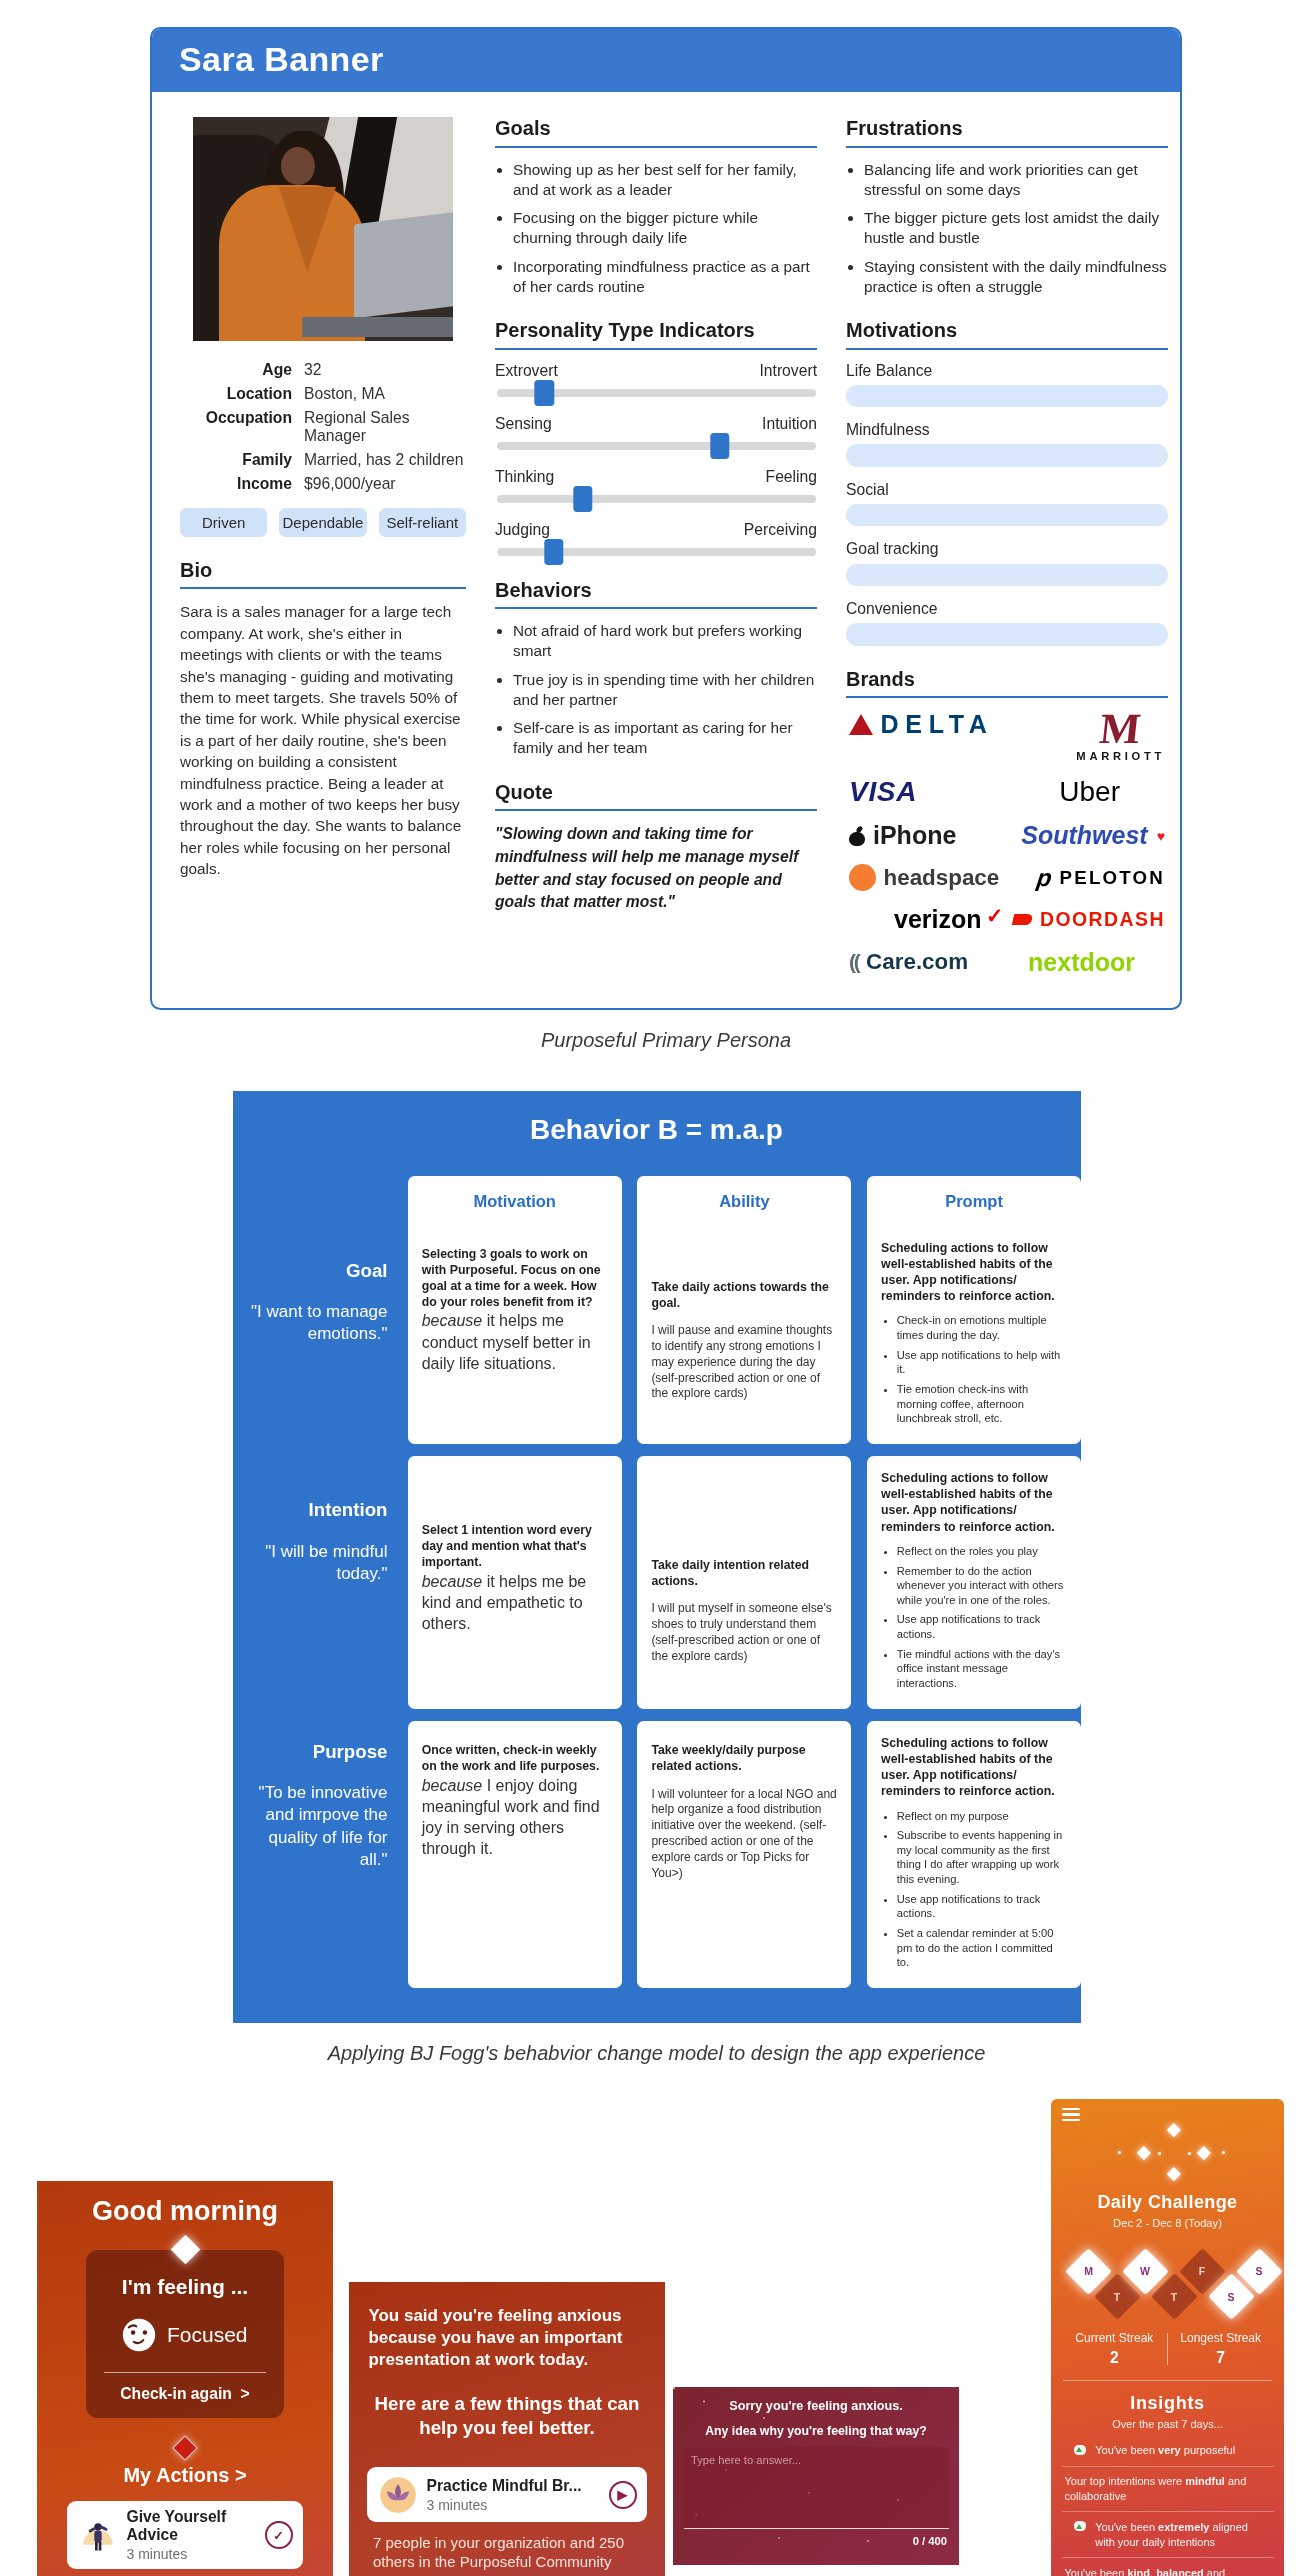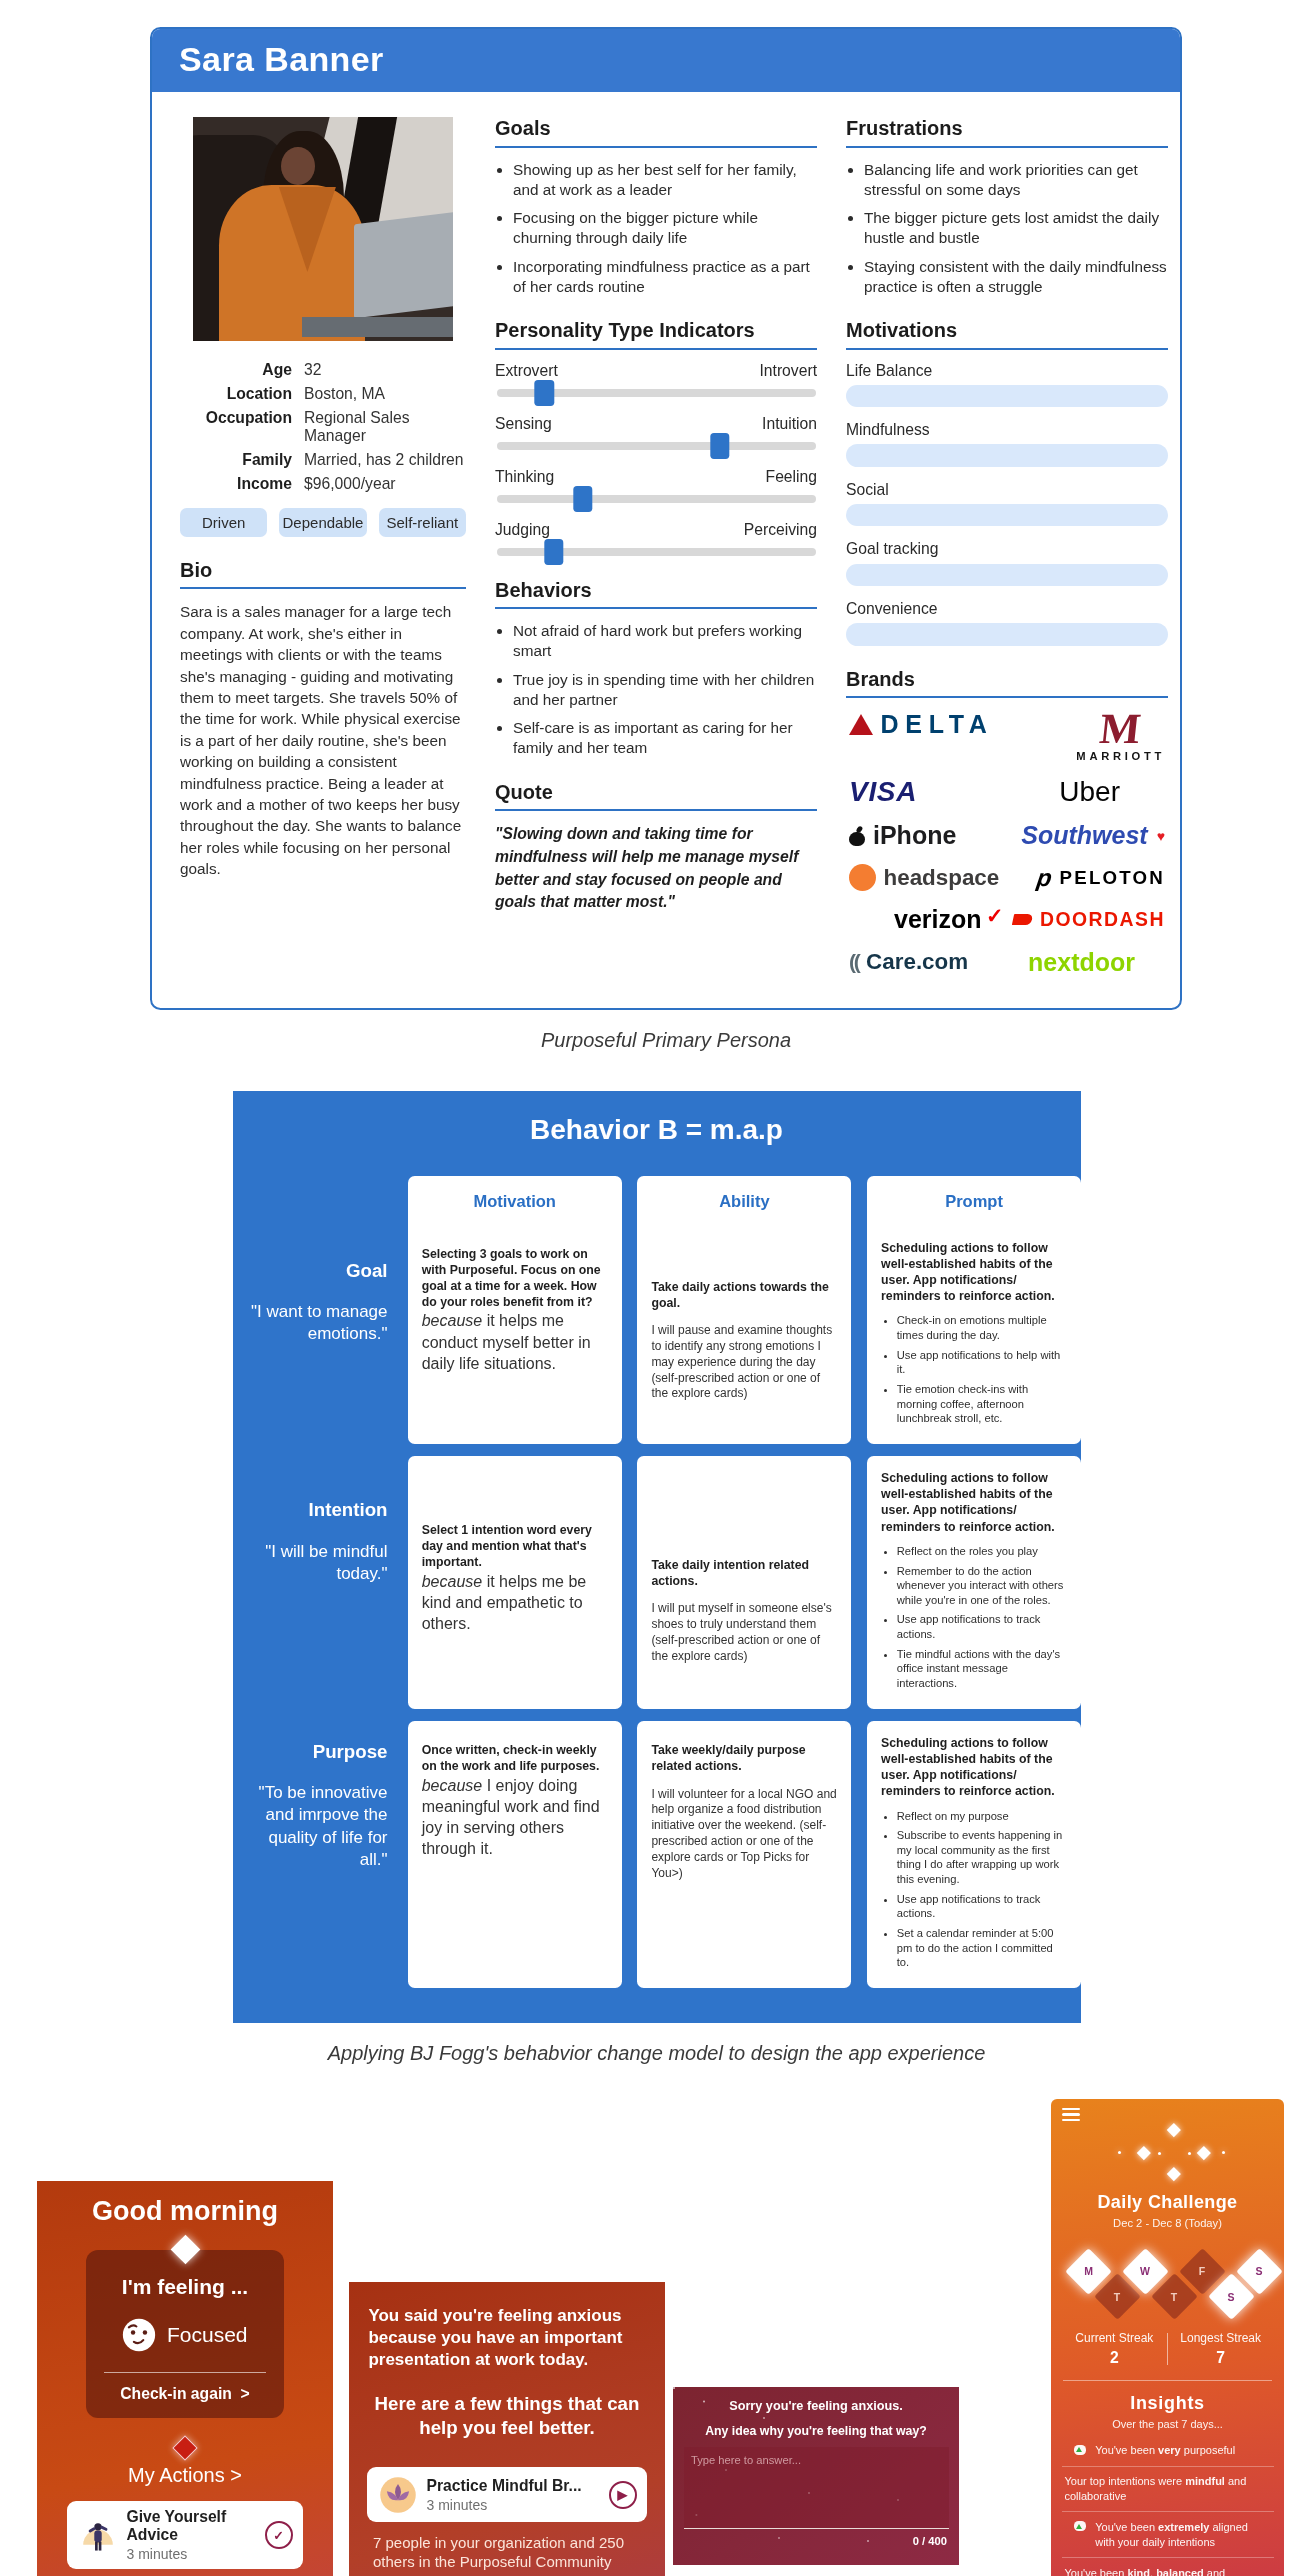--- a/index.html
+++ b/index.html
@@ -114,21 +114,21 @@
   .wdia { width:21px; height:21px; background:#fff; position:absolute; left:50%; top:-10.5px; margin-left:-10.5px; box-shadow:0 0 9px rgba(255,255,255,.8); }
   .rdia { width:18px; height:18px; background:#c81e12; border:1.5px solid #ffffffcc; margin:21px auto 7.5px; box-shadow:0 0 7.5px rgba(255,255,255,.55); }
 
   .p1-title { text-align:center; font-size:27px; font-weight:700; margin:15px 0 7.5px; }
   .feel-card { position:relative; margin:22.4px 49px 0; background:rgba(82,20,12,.58); border-radius:12px; padding:25.4px 12px 0; }
   .feel-title { text-align:center; font-size:21px; font-weight:700; }
   .feel-row { display:flex; justify-content:center; align-items:center; gap:10.5px; margin:19.4px 0 19.4px; }
   .feel-mood { font-size:21px; }
   .feel-hr { border-top:1.5px solid rgba(255,255,255,.6); margin:0 6px; }
   .feel-cta { text-align:center; font-weight:700; font-size:15.7px; padding:12px 0 15px; }
-  .p1-actions-title { text-align:center; font-size:20px; font-weight:400; margin:4.5px 0 13.5px; }
+  .p1-actions-title { text-align:center; font-size:20px; font-weight:700; margin:4.5px 0 13.5px; }
   .action-card { background:#fff; border-radius:9px; margin:0 30px 12px; padding:7.5px 10.5px; display:flex; align-items:center; gap:9px; color:#222; }
   .ac-ill { width:40px; height:40px; flex:0 0 40px; }
   .ac-title { font-size:15.7px; font-weight:700; color:#1f1f1f; }
   .ac-sub { font-size:14px; color:#6f6f6f; margin-top:1.5px; }
   .ac-text { flex:1; }
   .ac-btn { width:28px; height:28px; flex:0 0 28px; border:2.2px solid #8e1f49; border-radius:50%; color:#8e1f49; display:flex; align-items:center; justify-content:center; font-size:12.7px; font-weight:700; }
 
   .p2-pad { padding:22.4px 19.4px 0; }
   .p2-line1 { font-size:17px; font-weight:700; text-align:left; line-height:1.3; }
   .p2-line2 { font-size:18.7px; font-weight:700; text-align:center; line-height:1.3; margin-top:21px; }

